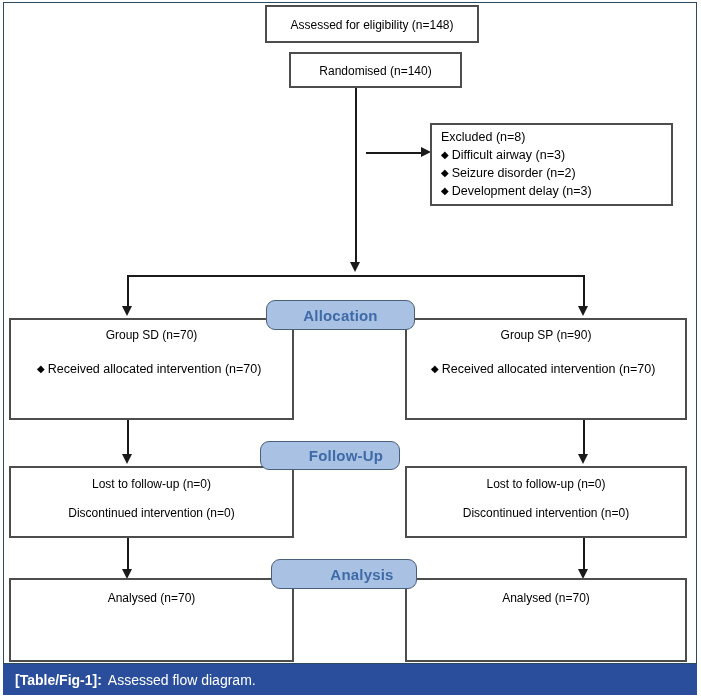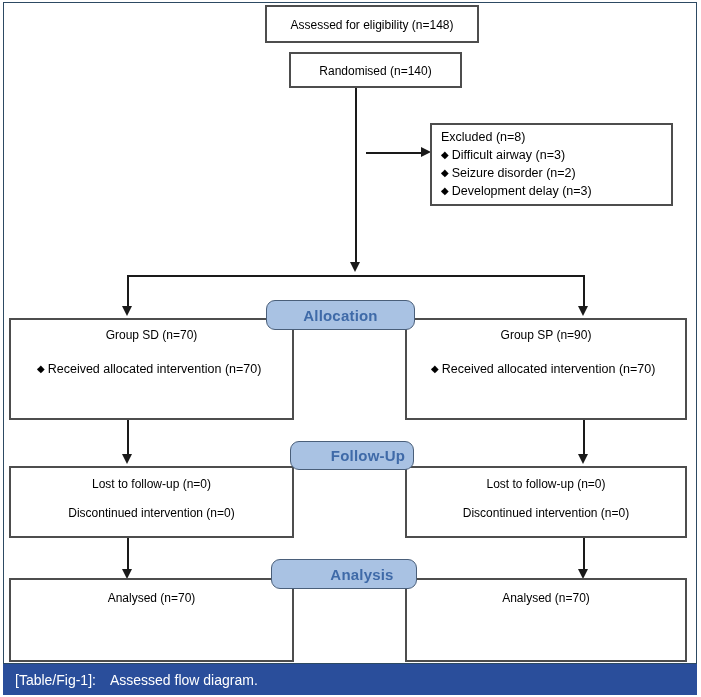--- a/index.html
+++ b/index.html
@@ -105,23 +105,23 @@
     top: 664px;
     width: 694px;
     height: 31px;
     background: #2a4e9b;
     color: #ffffff;
     display: flex;
     align-items: center;
     font-size: 14px;
   }
   #caption-bar .cap-label {
-    font-weight: normal;
+    font-weight: bold;
     margin-left: 12px;
-    margin-right: 14px;
+    margin-right: 6px;
   }
 </style>
 </head>
 <body>
 
 <div id="figure">
 
   <div id="page-frame"></div>
 
   <div class="box" style="left:265px; top:5px; width:214px; height:38px;">
@@ -185,21 +185,21 @@
   <div class="box" style="left:9px; top:466px; width:285px; height:72px;">
     <div class="line" style="top:9px;">Lost to follow-up (n=0)</div>
     <div class="line" style="top:38px;">Discontinued intervention (n=0)</div>
   </div>
 
   <div class="box" style="left:405px; top:466px; width:282px; height:72px;">
     <div class="line" style="top:9px;">Lost to follow-up (n=0)</div>
     <div class="line" style="top:38px;">Discontinued intervention (n=0)</div>
   </div>
 
-  <div class="badge" style="left:290px; top:441px; width:124px; height:29px;padding-left:32px;">
+  <div class="badge" style="left:260px; top:441px; width:140px; height:29px;padding-left:32px;">
     <span>Follow-Up</span>
   </div>
 
   <div class="vline" style="left:127px; top:538px; height:34px;"></div>
   <div class="arrow-down" style="left:122px; top:569px;"></div>
   <div class="vline" style="left:583px; top:538px; height:34px;"></div>
   <div class="arrow-down" style="left:578px; top:569px;"></div>
 
   <div class="box" style="left:9px; top:578px; width:285px; height:84px;">
     <div class="line" style="top:11px;">Analysed (n=70)</div>

